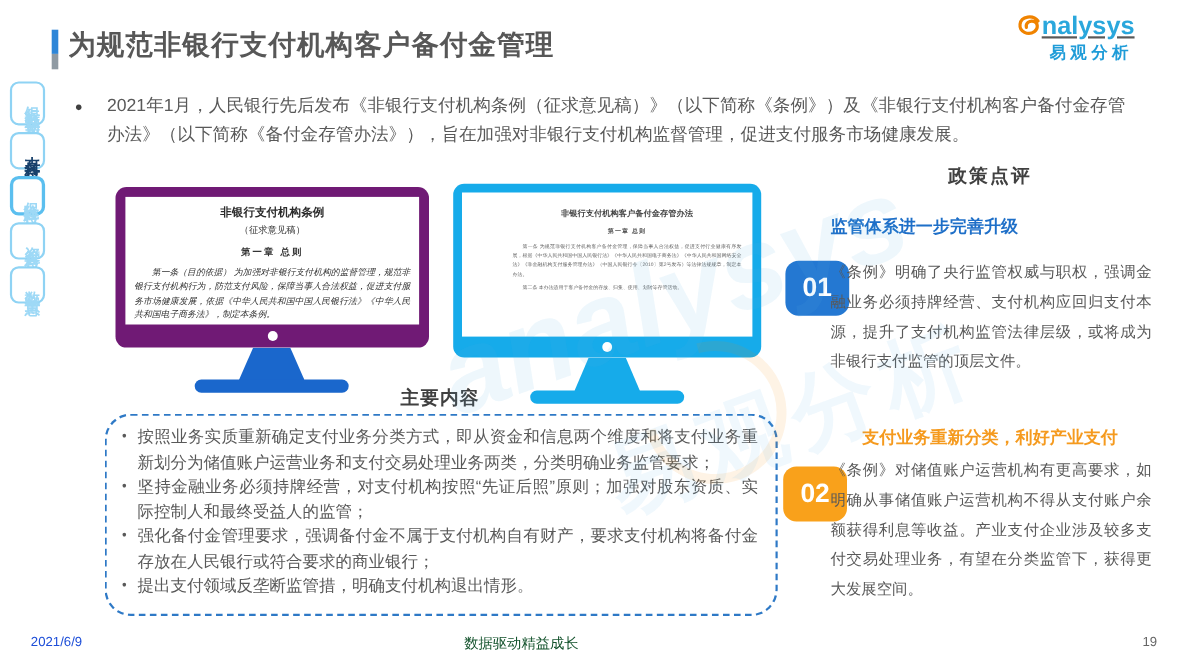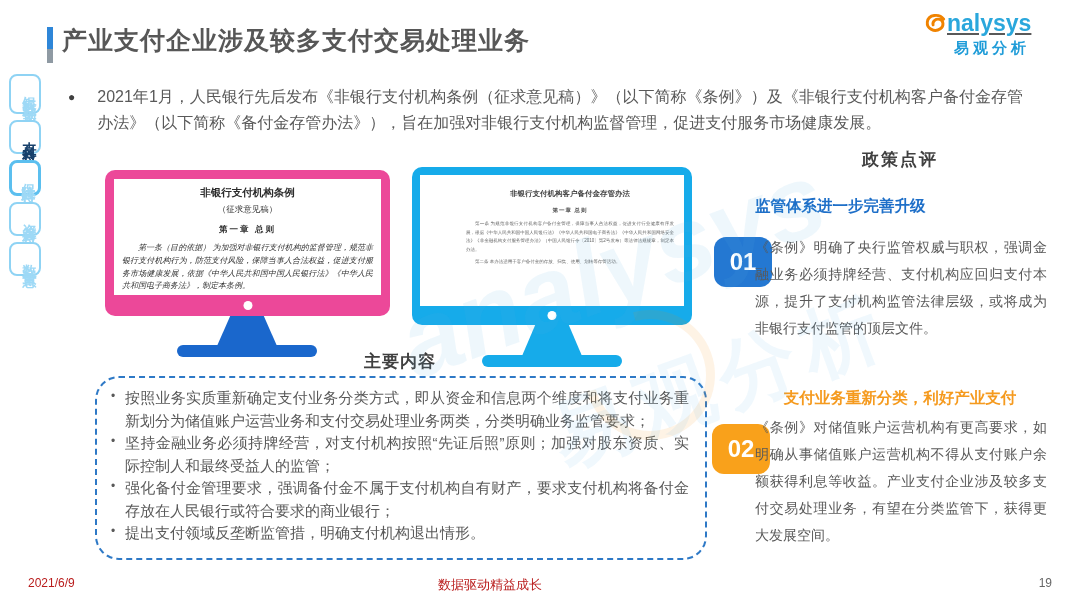--- a/index.html
+++ b/index.html
@@ -41,21 +41,21 @@
   .intro-marker { font-size:12px; color:#404040; margin:6px 22px 0 0; }
   .intro-text { font-size:16px; line-height:1.62; color:#595959; text-align:justify; }
 
   
   .bezel { border-radius:10px; }
   .screen { position:absolute; background:#fff; overflow:hidden; }
   .camera { position:absolute; width:9px; height:9px; border-radius:50%; background:#fff; left:50%; transform:translateX(-50%); }
   .neck {}
   .base { border-radius:6px; }
 
-  .m1-bezel { left:105px; top:170px; width:285px; height:146px; background:#ec4899; }
+  .m1-bezel { left:105px; top:170px; width:285px; height:146px; background:#701a75; }
   .m1-screen { inset:9px 9px 21px 9px; }
   .m1-cam { bottom:6px; }
   .m1-neck { left:217px; top:316px; width:60px; height:30px; background:#1a67cc; clip-path:polygon(22% 0,78% 0,100% 100%,0 100%); }
   .m1-base { left:177px; top:345px; width:140px; height:12px; background:#1a67cc; }
 
   .m2-bezel { left:412px; top:167px; width:280px; height:158px; background:#16abea; }
   .m2-screen { inset:8px 8px 19px 8px;padding-left:36px; }
   .m2-cam { bottom:5px; }
   .m2-neck { left:522px; top:325px; width:60px; height:31px; background:#16abea; clip-path:polygon(22% 0,78% 0,100% 100%,0 100%); }
   .m2-base { left:482px; top:355px; width:140px; height:12px; background:#16abea; }
@@ -90,38 +90,38 @@
   .pc-body1 { left:755px; top:234px; width:292px; font-size:14px; color:#595959; line-height:1.92; text-align:justify; }
   .pc-title2 { left:752px; top:388px; width:296px; text-align:center; font-size:15.5px; font-weight:bold; color:#f59a1e; }
   .pc-body2 { left:755px; top:414px; width:292px; font-size:14px; color:#595959; line-height:1.92; text-align:justify; }
 
   .badge { width:58px; height:50px; border-radius:12px; color:#fff; font-size:24px; font-weight:bold;
            display:flex; align-items:center; justify-content:center; }
   .badge-01 { left:714px; top:237px; background:#2478d2; }
   .badge-02 { left:712px; top:424px; background:#f9a11b; }
 
   
-  .footer-date { left:28px; top:576px; font-size:12px; color:#b91c1c; }
-  .footer-center { left:16px; top:576px; width:948px; text-align:center; font-size:13px; color:#b91c1c; }
+  .footer-date { left:28px; top:576px; font-size:12px; color:#1d4ed8; }
+  .footer-center { left:0; top:576px; width:948px; text-align:center; font-size:13px; color:#14532d; }
   .footer-page { right:28px; top:576px; font-size:12px; color:#666; }
 
   
   .wm { pointer-events:none; z-index:5; font-weight:bold; }
   .wm1 { left:390px; top:210px; font-size:105px; font-style:italic; color:rgba(84,177,229,0.10); transform:rotate(-20deg); }
   .wm2 { left:545px; top:330px; font-size:78px; color:rgba(84,177,229,0.09); transform:rotate(-20deg); letter-spacing:10px; }
   .wm-arc { left:585px; top:310px; width:130px; height:130px; border:9px solid rgba(241,141,0,0.10); border-radius:50%; border-left-color:transparent; transform:rotate(30deg); }
 </style>
 </head>
 <body>
 
 <div class="abs title-bar">
   <div class="top"></div>
     <div class="bot"></div>
 </div>
-<div class="abs page-title">产业支付企业涉及较多支付交易处理业务</div>
+<div class="abs page-title">为规范非银行支付机构客户备付金管理</div>
 
 <div class="abs logo">
   <div class="logo-row">
     <span class="logo-swirl">
       <svg viewBox="0 0 28 28" width="27" height="27">
         <path d="M22.5 9.5 C18 3.5, 6.5 4.5, 5.5 12.5 C4.7 19.5, 13 23.5, 19 19.5 C23 16.8, 22.5 11, 18.5 9.8 C14.5 8.6, 10.5 11.5, 11.5 15.5" fill="none" stroke="#f08300" stroke-width="3" stroke-linecap="round"></path>
       </svg>
     </span>
     <span class="logo-rest">nalysys</span>
   </div>

